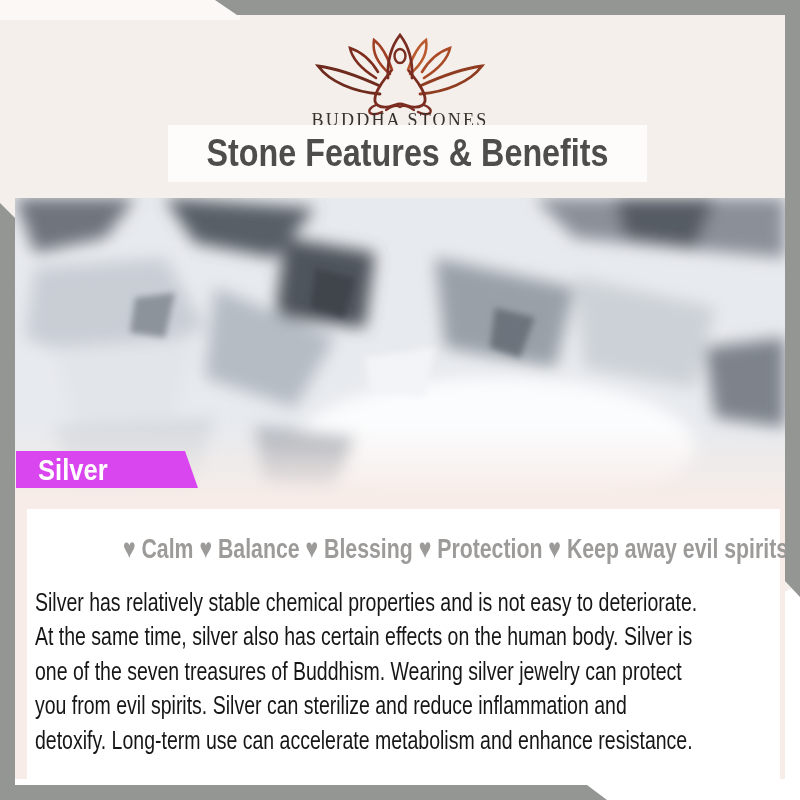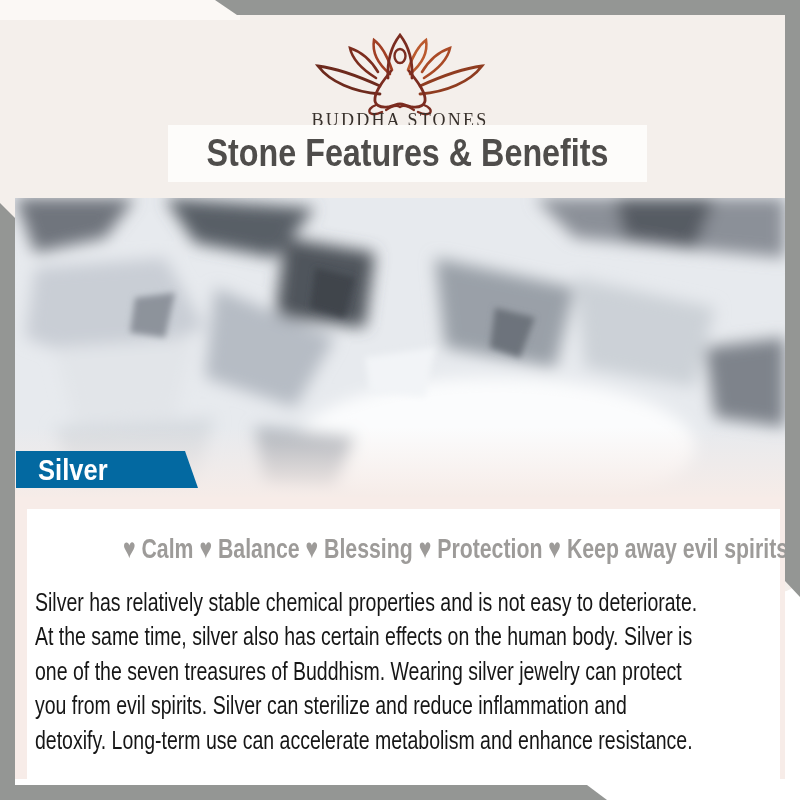--- a/index.html
+++ b/index.html
@@ -20,21 +20,21 @@
     color:#37302b;font-weight:500;}
 
   .title-band{position:absolute;left:168px;top:125px;width:479px;height:57px;
     background:#fdfcfa;display:flex;align-items:center;justify-content:center;}
   .title-band .txt{font-size:38px;font-weight:bold;color:#4f4d4b;white-space:nowrap;
     transform:scaleX(.85);}
 
   .photo{position:absolute;left:15px;top:198px;width:770px;height:299px;overflow:hidden;}
   .photo svg{display:block;width:770px;height:299px;}
 
-  .badge{position:absolute;left:16px;top:451px;width:182px;height:37px;background:#0369a1;
+  .badge{position:absolute;left:16px;top:451px;width:182px;height:37px;background:#d946ef;
     clip-path:polygon(0 0,169px 0,182px 100%,0 100%);display:flex;align-items:center;z-index:20;}
   .badge .txt{padding-left:26px;font-size:30px;font-weight:bold;color:#ffffff;
     transform:scaleX(.85);transform-origin:0 50%;white-space:nowrap;}
 
   .pink-panel{position:absolute;left:15px;top:497px;width:770px;height:282px;background:#f7ece8;}
   .card{position:absolute;left:27px;top:509px;width:753px;height:270px;background:#ffffff;}
 
   .benefits{position:absolute;left:15px;top:533px;width:770px;text-align:center;z-index:10;}
   .benefits .txt{display:inline-block;font-size:28px;font-weight:bold;color:#9d9b99;
     white-space:nowrap;transform:scaleX(.76);}

